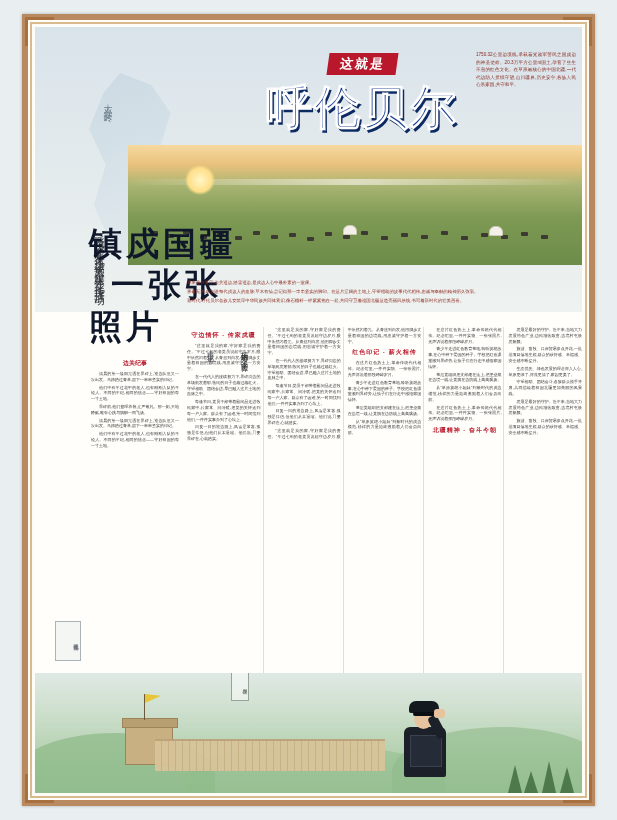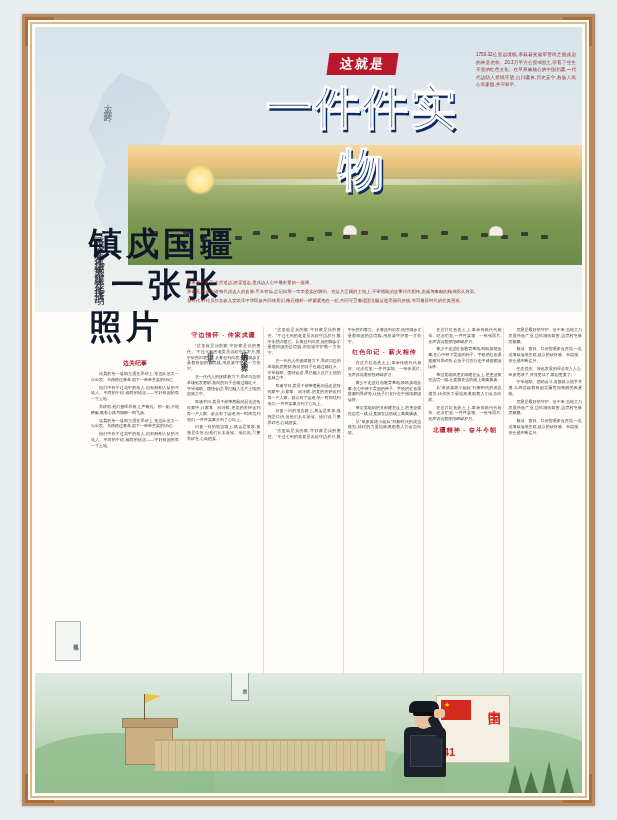--- a/index.html
+++ b/index.html
@@ -249,21 +249,21 @@
         <i style="left:336px;top:10px"></i>
           <i style="left:356px;top:12px"></i>
           <i style="left:376px;top:9px"></i>
         <i style="left:396px;top:12px"></i>
         <span class="yurt" style="left:198px;top:2px"></span>
         <span class="yurt" style="left:344px;top:3px"></span>
       </div>
 
       <div class="title-block">
         <span class="kicker">这就是</span>
-        <div class="big-title">一件件实物</div>
+        <div class="big-title">呼伦贝尔</div>
       </div>
 
       <div class="lede">1750.32公里边境线,承载着党政军警民之国戍边的神圣使命。20.3万平方公里ni国土,孕育了生生不息的红色文化。在草原最核心的中国北疆,一代代边防人接续守望,山川疆界,历史安宁,各族人民心系家园,共守和平。</div>
     </div>
 
     <div class="headline-wrap">
       <div class="sideline">呼伦贝尔北疆文化建设大型全媒体文化传播活动</div>
       <div class="headline">
         <span>镇戍国疆</span>
         <span class="l2">一张张照片</span>
@@ -333,25 +333,20 @@
 
       <div class="watchtower">
         <div class="wt-top"></div>
         <div class="flagpole"></div>
         <div class="flag"></div>
       </div>
       <div class="wall"></div>
 
       <div class="edge-badge">界碑</div>
 
-      <div class="gate-card">
-        <div class="gate-flag"></div>
-        <div class="gate-text">中国</div>
-        <div class="gate-num">41</div>
-      </div>
 
       <div class="officer">
         <div class="of-body"></div>
         <div class="of-vest"></div>
         <div class="of-head"></div>
         <div class="of-cap"></div>
         <div class="of-arm"></div>
         <div class="of-hand"></div>
       </div>
 

